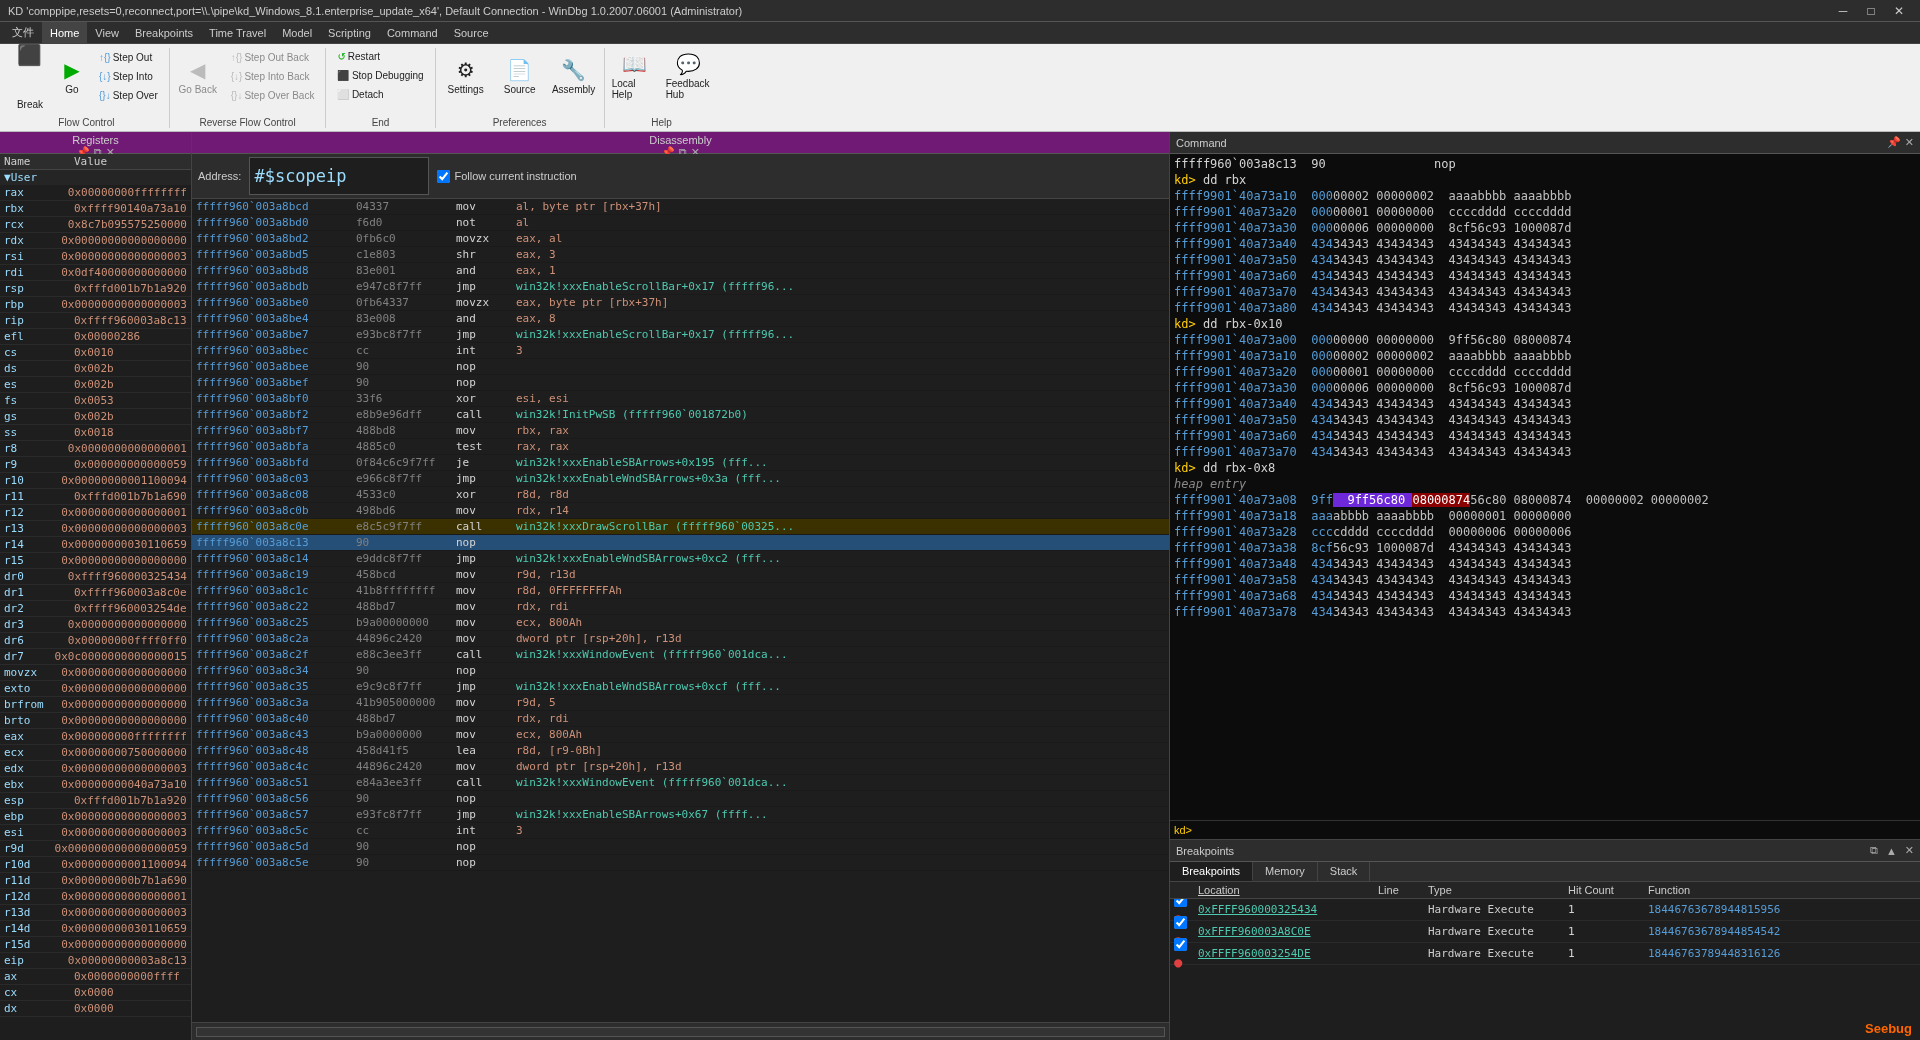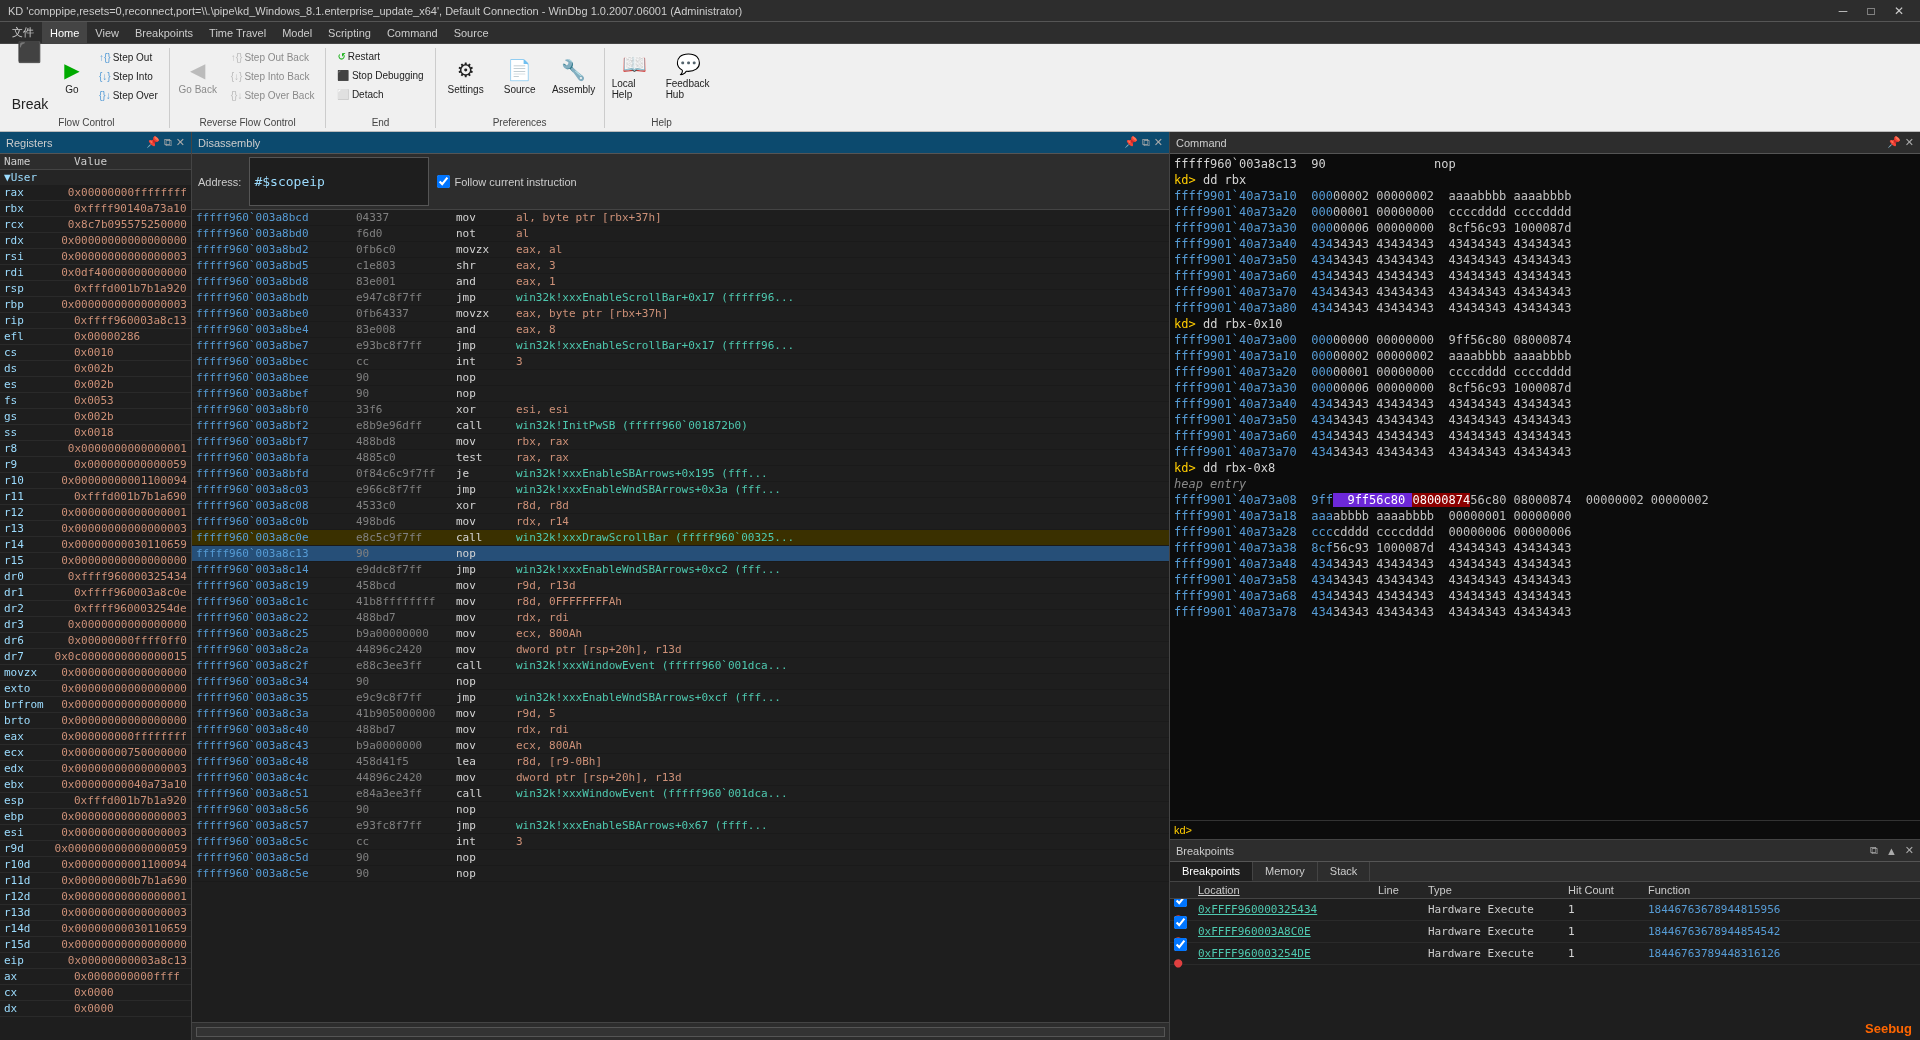--- a/index.html
+++ b/index.html
@@ -140,29 +140,30 @@
     
     #registers {
       width: 192px;
       background: #1e1e1e;
       border-right: 1px solid #444;
       display: flex;
       flex-direction: column;
       flex-shrink: 0;
     }
     .panel-header {
-      background: #0c4a6e;
+      background: #701a75;
       border-bottom: 1px solid #555;
       padding: 2px 6px;
       font-size: 11px;
       color: #ccc;
       display: flex;
       align-items: center;
       justify-content: space-between;
       height: 22px;
+      flex-direction: column;
     }
     .panel-header-controls {
       display: flex;
       gap: 4px;
     }
     .panel-ctrl-btn {
       font-size: 11px;
       cursor: pointer;
       color: #aaa;
       background: none;
@@ -218,23 +219,23 @@
       display: flex;
       align-items: center;
       gap: 8px;
       border-bottom: 1px solid #444;
       font-size: 11px;
     }
     #disasm-addr-input {
       background: #1e1e1e;
       border: 1px solid #555;
       color: #9cdcfe;
-      padding: 16px 4px;
+      padding: 8px 4px;
       font-family: 'Consolas', monospace;
-      font-size: 13px;
+      font-size: 17px;
       width: 180px;
     }
     #follow-checkbox {
       display: flex;
       align-items: center;
       gap: 4px;
       color: #ccc;
     }
     #disasm-content {
       flex: 1;
@@ -442,21 +443,21 @@
   <div class="menu-item">Source</div>
 </div>
 
 <div id="toolbar">
 
   <div class="toolbar-group">
     <div class="toolbar-row">
 
       <div class="toolbar-btn" style="width:44px;">
         <div class="toolbar-btn-icon" style="color:#cc0000;font-size:20px;">⬛</div>
-        <span style="font-size:14px;margin-top:30px;">Break</span>
+        <span style="font-size:10px;margin-top:30px;">Break</span>
       </div>
 
       <div class="toolbar-btn" style="width:36px;">
         <div class="toolbar-btn-icon" style="color:#00aa00;font-size:20px;">▶</div>
         <span style="font-size:10px;">Go</span>
       </div>
 
       <div class="toolbar-small-group">
         <div class="toolbar-btn-small">
           <span style="color:#569cd6;">↑{}</span>

